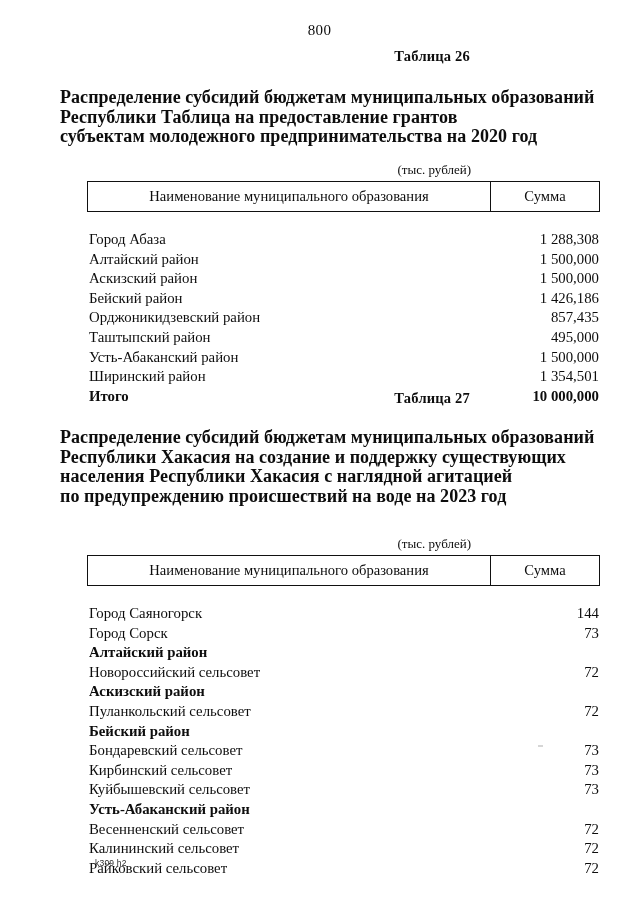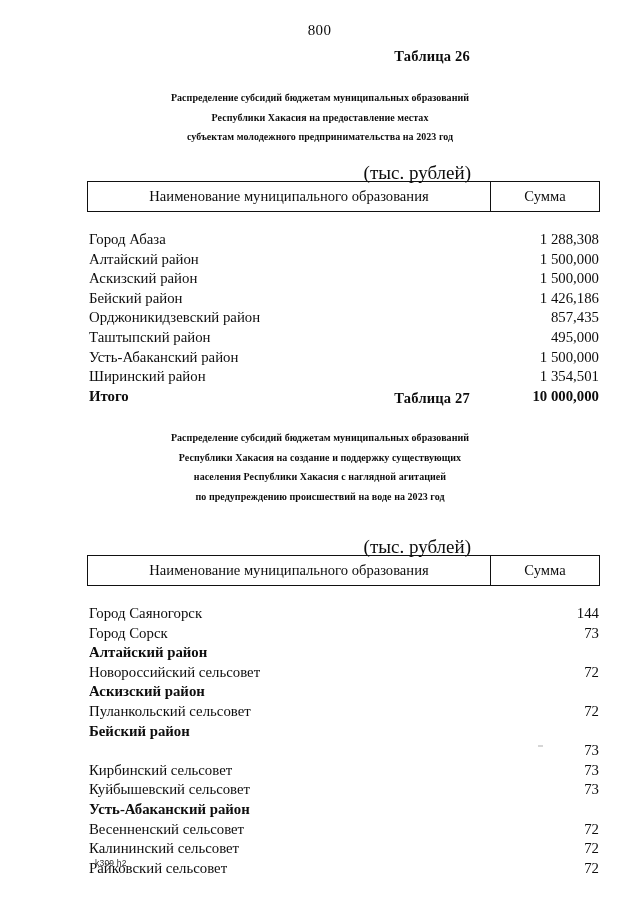--- a/index.html
+++ b/index.html
@@ -42,35 +42,34 @@
     letter-spacing: 0.2px;
   }
   .table-label-1 { top: 48px; }
   .table-label-2 { top: 390px; }
 
   
   .block-title {
     position: absolute;
     left: 60px;
     width: 520px;
-    text-align: center;
     font-weight: bold;
-    font-size: 10px;
+    font-size: 18px;
     line-height: 19.5px;
     letter-spacing: 0.05px;
   }
   .block-title-1 { top: 88px; }
   .block-title-2 { top: 428px; }
   .block-title .tline { display: block; white-space: nowrap; }
 
   
   .units {
     position: absolute;
     right: 39px;
-    font-size: 19px;
+    font-size: 13px;
     text-align: right;
   }
   .units-1 { top: 162px; }
   .units-2 { top: 536px; }
 
   
   .doc-table {
     position: absolute;
     left: 87px;
     width: 513px;
@@ -150,22 +149,22 @@
 <body>
 
 <div class="page">
 
   <div class="page-number">800</div>
 
   <div class="table-label table-label-1">Таблица 26</div>
 
   <div class="block-title block-title-1">
     <span class="tline">Распределение субсидий бюджетам муниципальных образований</span>
-    <span class="tline">Республики Хакасия на предоставление местах</span>
-    <span class="tline">субъектам молодежного предпринимательства на 2023 год</span>
+    <span class="tline">Республики Таблица на предоставление грантов</span>
+    <span class="tline">субъектам молодежного предпринимательства на 2020 год</span>
   </div>
 
   <div class="units units-1">(тыс. рублей)</div>
 
   <div class="doc-table doc-table-1">
     <div class="t-header">
       <div class="th-name">Наименование муниципального образования</div>
       <div class="th-sum">Сумма</div>
     </div>
     <div class="t-body">
@@ -247,20 +246,21 @@
       </div>
       <div class="t-row">
         <div class="td-name">Пуланкольский сельсовет</div>
         <div class="td-sum">72</div>
       </div>
       <div class="t-row bold">
         <div class="td-name">Бейский район</div>
         <div class="td-sum"></div>
       </div>
       <div class="t-row">
+        <div class="td-name">Бондаревский сельсовет</div>
         <div class="td-sum">73</div>
       </div>
       <div class="t-row">
         <div class="td-name">Кирбинский сельсовет</div>
         <div class="td-sum">73</div>
       </div>
       <div class="t-row">
         <div class="td-name">Куйбышевский сельсовет</div>
         <div class="td-sum">73</div>
       </div>

